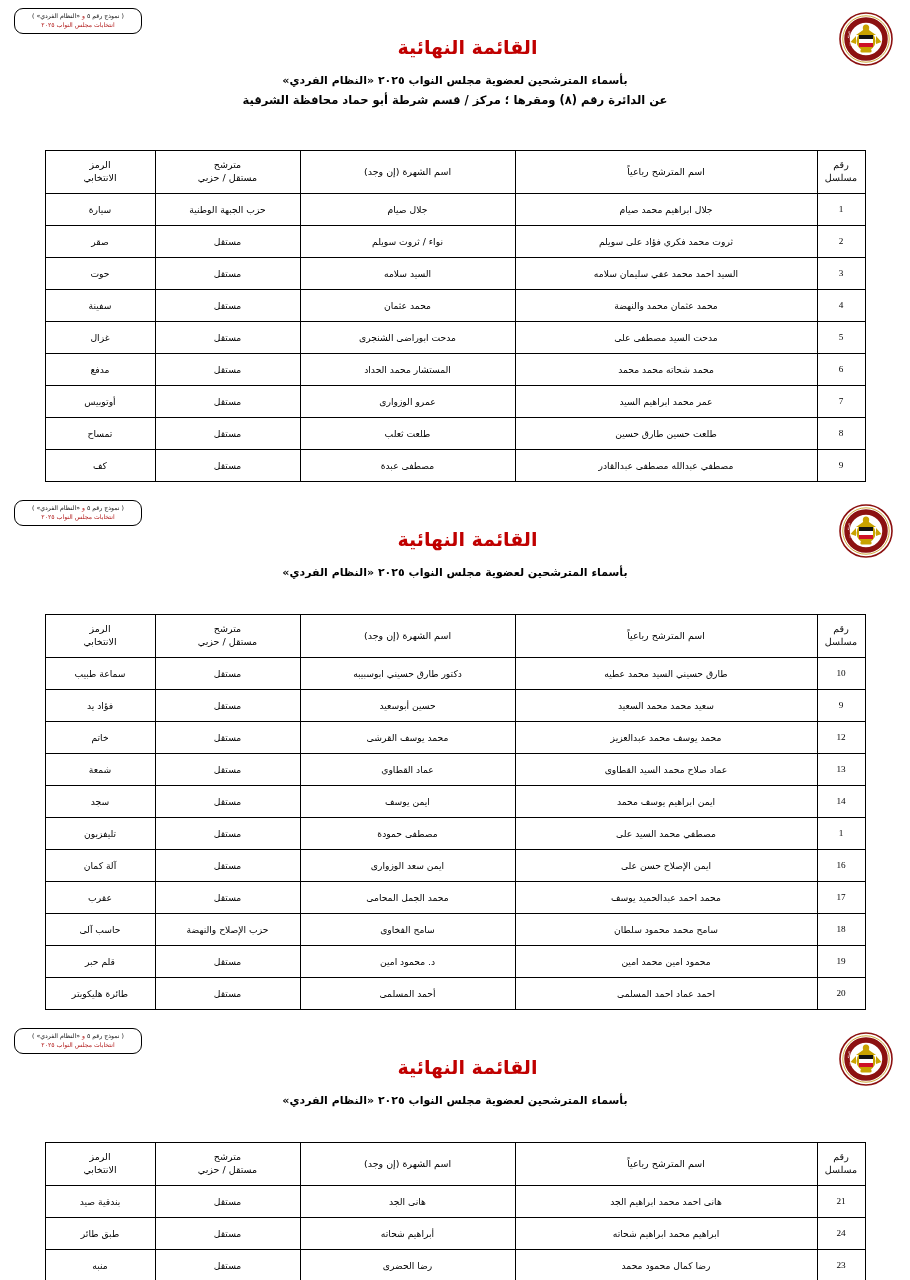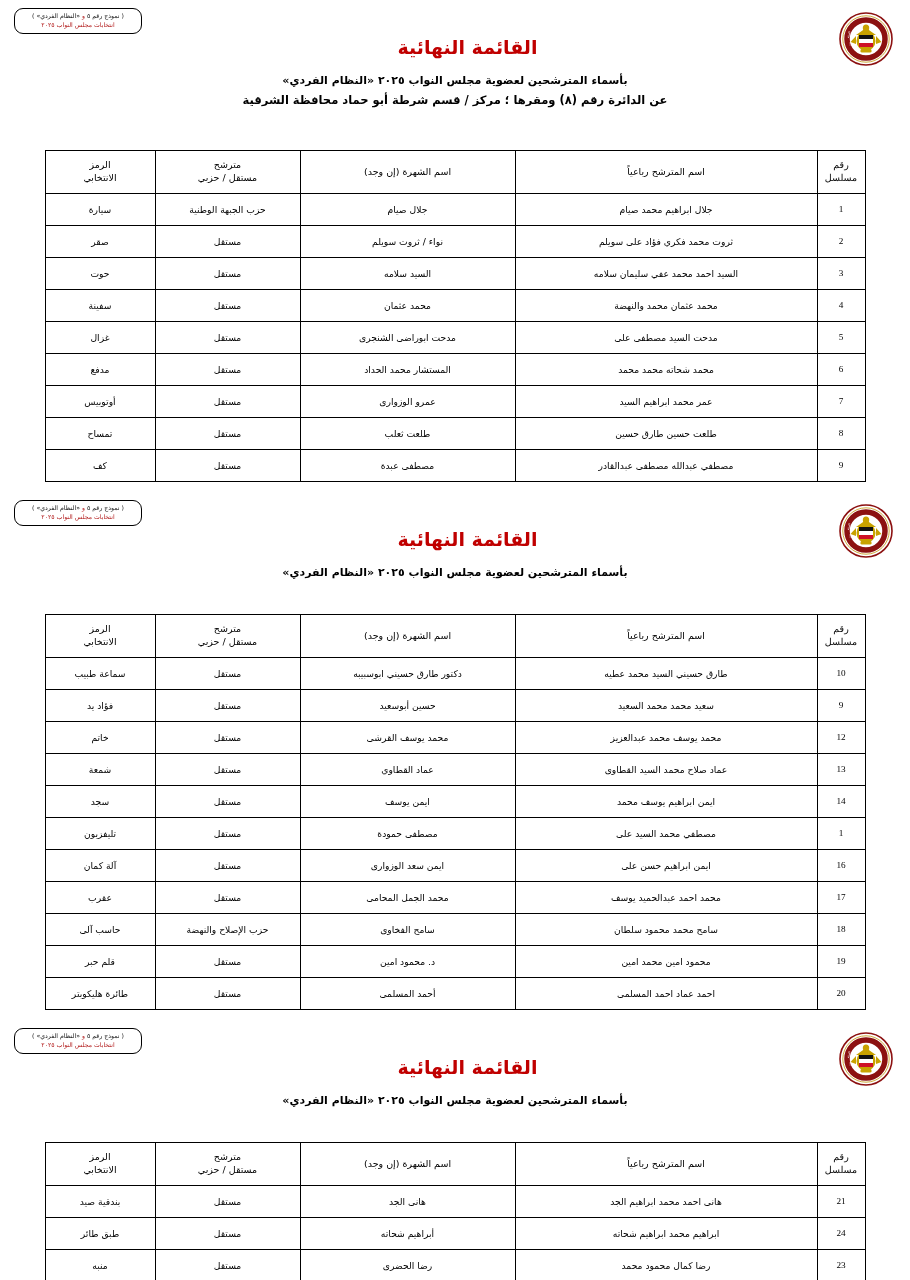--- a/index.html
+++ b/index.html
@@ -406,21 +406,21 @@
   <tr>
     <td class="num">1</td>
     <td>مصطفي محمد السيد على</td>
     <td>مصطفى حمودة</td>
     <td>مستقل</td>
     <td>تليفزيون</td>
   </tr>
 
   <tr>
     <td class="num">16</td>
-    <td>ايمن ابراهيم حسن على</td>
+    <td>ايمن الإصلاح حسن على</td>
     <td>ايمن سعد الوزوارى</td>
     <td>مستقل</td>
     <td>آلة كمان</td>
   </tr>
 
   <tr>
     <td class="num">17</td>
     <td>محمد احمد عبدالحميد يوسف</td>
     <td>محمد الجمل المحامى</td>
     <td>مستقل</td>

